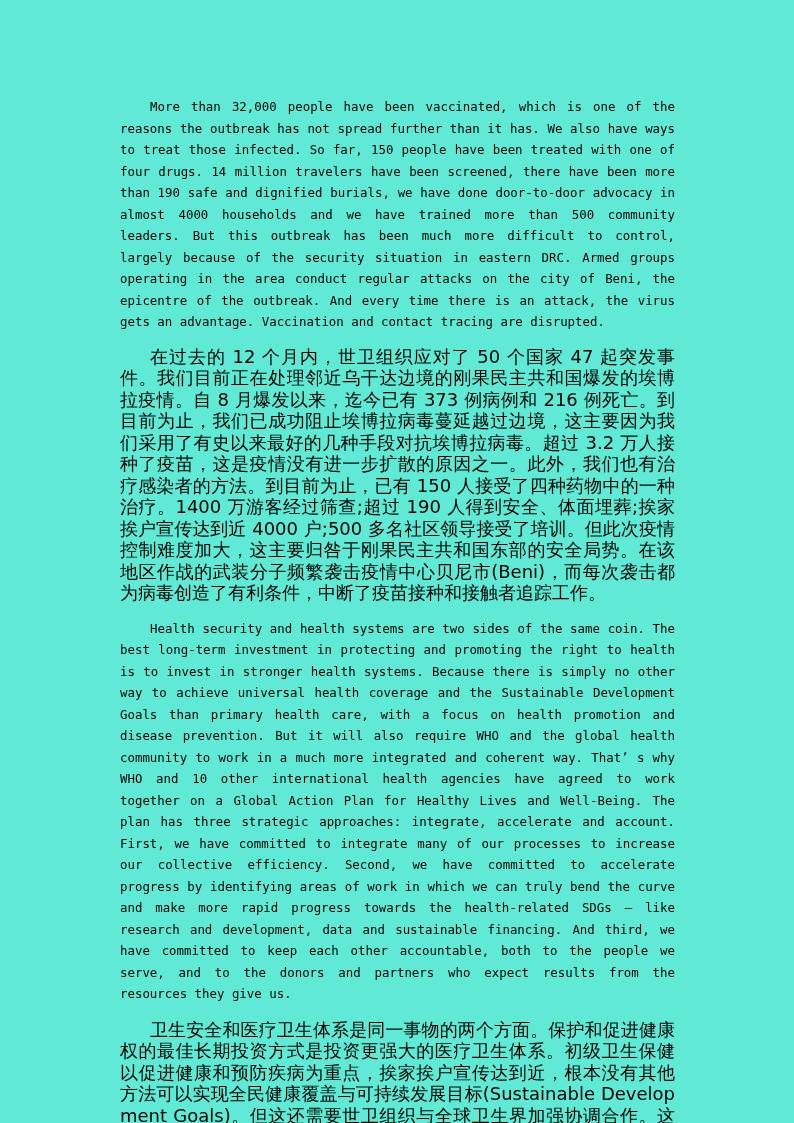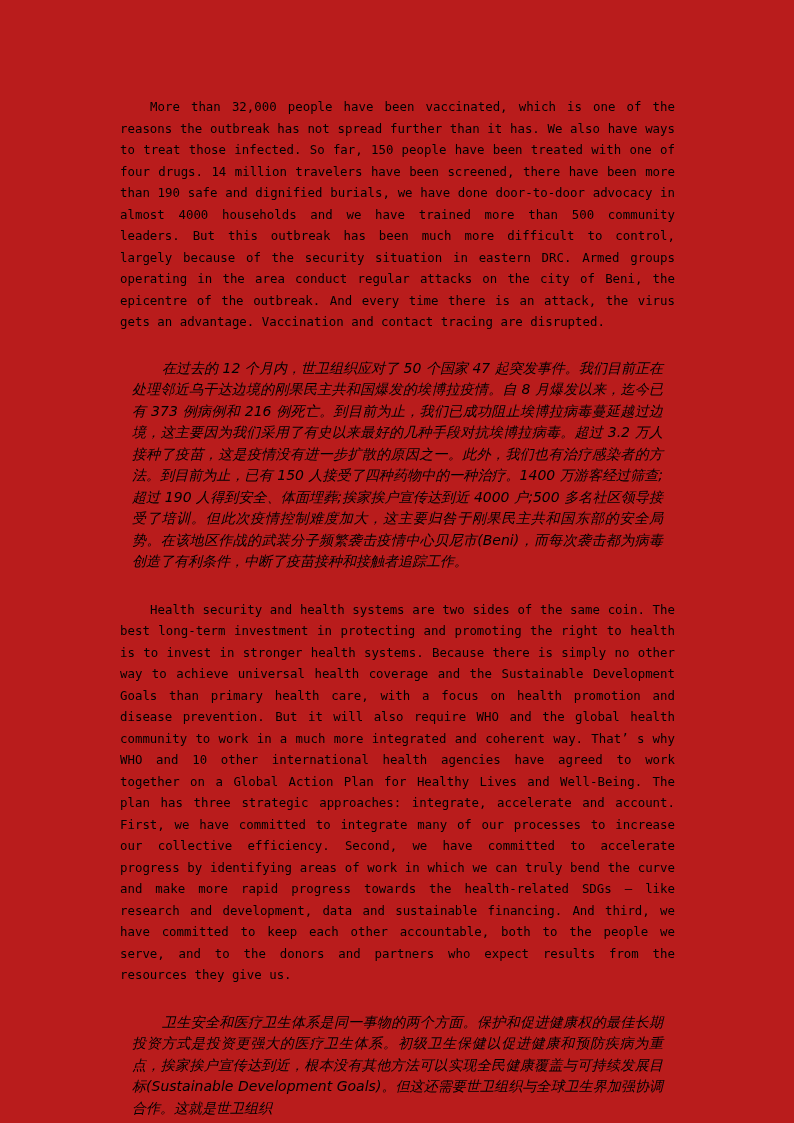--- a/index.html
+++ b/index.html
@@ -7,21 +7,21 @@
     margin: 0;
     padding: 0;
     background: #ffffff;
   }
 
   .page {
     position: relative;
     width: 794px;
     height: 1123px;
     margin: 0 auto;
-    background: #b91c1c;
+    background: #5eead4;
     overflow: hidden;
     box-sizing: border-box;
   }
 
   .text-column {
     position: absolute;
     left: 120px;
     top: 96px;
     width: 555px;
   }
@@ -37,29 +37,28 @@
     text-indent: 30px;
     margin: 0;
     letter-spacing: 0px;
     word-spacing: 0px;
     -webkit-font-smoothing: none;
   }
 
   
   .para-zh {
     font-family: "DejaVu Sans", "Liberation Sans", sans-serif;
-    font-size: 14px;
+    font-size: 18px;
     line-height: 21.5px;
     color: #000000;
     text-align: justify;
     text-justify: inter-character;
     text-indent: 30px;
-    margin: 12px;
+    margin: 0;
     word-break: break-all;
-    font-style: italic;
     -webkit-font-smoothing: none;
   }
 
   
   .gap-para {
     height: 13px;
   }
 
   .gap-para-lg {
     height: 14px;

